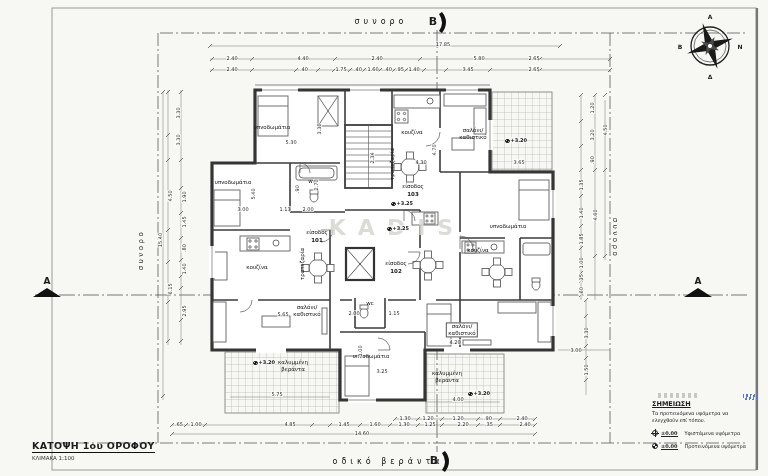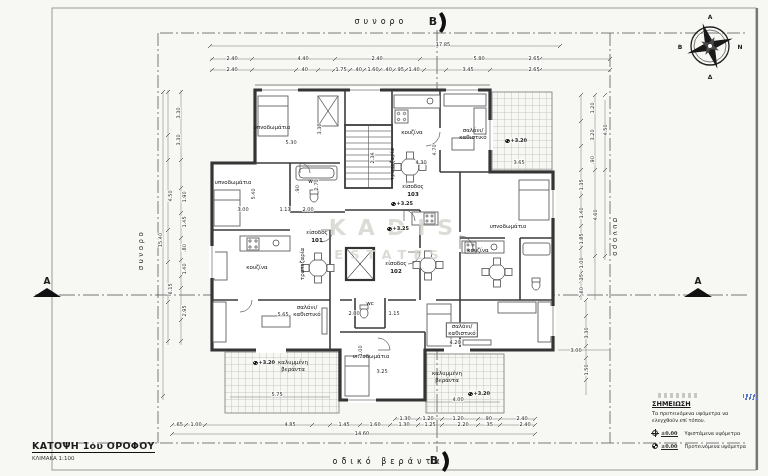--- a/index.html
+++ b/index.html
@@ -308,21 +308,20 @@
         <path d="M0,-24 L4,-4 L24,0 L4,4 L0,24 L-4,4 L-24,0 L-4,-4 Z" fill="#1a1a1a"></path>
       </g>
       <g transform="rotate(27)">
         <path d="M0,-10 L2.5,-2.5 L10,0 L2.5,2.5 L0,10 L-2.5,2.5 L-10,0 L-2.5,-2.5 Z" fill="#4a4a4a"></path>
       </g>
       <circle r="2.6" fill="#fff" stroke="#222" stroke-width="0.8"></circle>
     </g>
   </svg>
 
   <div class="wm wm1" style="left:397px;top:227px;">KADIS</div>
-  <div class="wm wm2" style="left:390px;top:254px;">ESTATES</div>
 
   <div id="label-layer">
       <div class="lbl room" style="left: 272px; top: 127px;">υπνοδωμάτιο</div>
       <div class="lbl room" style="left: 233px; top: 182px;">υπνοδωμάτιο</div>
       <div class="lbl room" style="left: 508px; top: 226px;">υπνοδωμάτιο</div>
       <div class="lbl room" style="left: 371px; top: 356px;">υπνοδωμάτιο</div>
       <div class="lbl room" style="left: 412px; top: 132px;">κουζίνα</div>
       <div class="lbl room" style="left: 257px; top: 267px;">κουζίνα</div>
       <div class="lbl room" style="left: 478px; top: 250px;">κουζίνα</div>
       <div class="lbl room" style="left: 473px; top: 134px;">σαλόνι/

